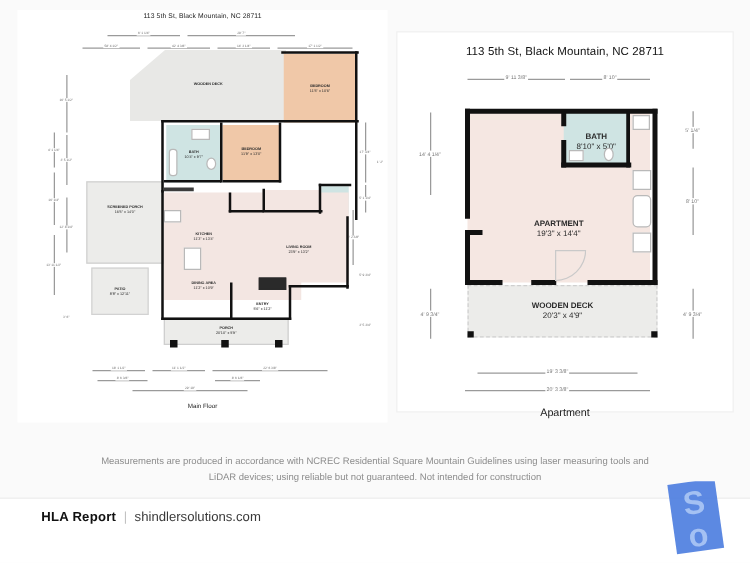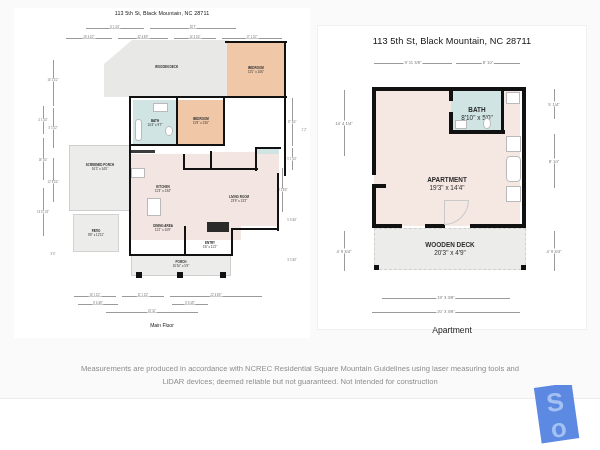--- a/index.html
+++ b/index.html
@@ -326,24 +326,27 @@
     <div class="dim" style="left:64px;top:272px;width:128px;"></div>
     <div class="dimtxt" style="left:128px;top:271px;">19' 3 3/8"</div>
     <div class="dim" style="left:54px;top:286px;width:148px;"></div>
     <div class="dimtxt" style="left:128px;top:285px;">20' 3 3/8"</div>
 
     <div class="plan-caption" style="left:0;top:299px;font-size:8.6px;">Apartment</div>
   </div>
 
   <div id="disclaimer">
     <div>Measurements are produced in accordance with NCREC Residential Square Mountain Guidelines using laser measuring tools and</div>
-    <div>LiDAR devices; deemed reliable but not guaranteed. Not intended for construction</div>
+    <div>LiDAR devices; using reliable but not guaranteed. Not intended for construction</div>
   </div>
 
   <div id="footer-bar">
+    <div id="brand">
+      <span class="bold">HLA Report</span><span class="sep">|</span><span class="site">shindlersolutions.com</span>
+    </div>
     <svg id="watermark" viewBox="0 0 54 62">
       <g transform="rotate(-8 27 31)">
         <rect x="8" y="0" width="38" height="56" fill="#4f7fe0"></rect>
         <text x="27" y="26" font-family="'Liberation Sans',sans-serif" font-size="26" font-weight="700" fill="#9dbcf2" text-anchor="middle">S</text>
         <text x="27" y="52" font-family="'Liberation Sans',sans-serif" font-size="26" font-weight="700" fill="#9dbcf2" text-anchor="middle">o</text>
       </g>
     </svg>
   </div>
 
 </div>

